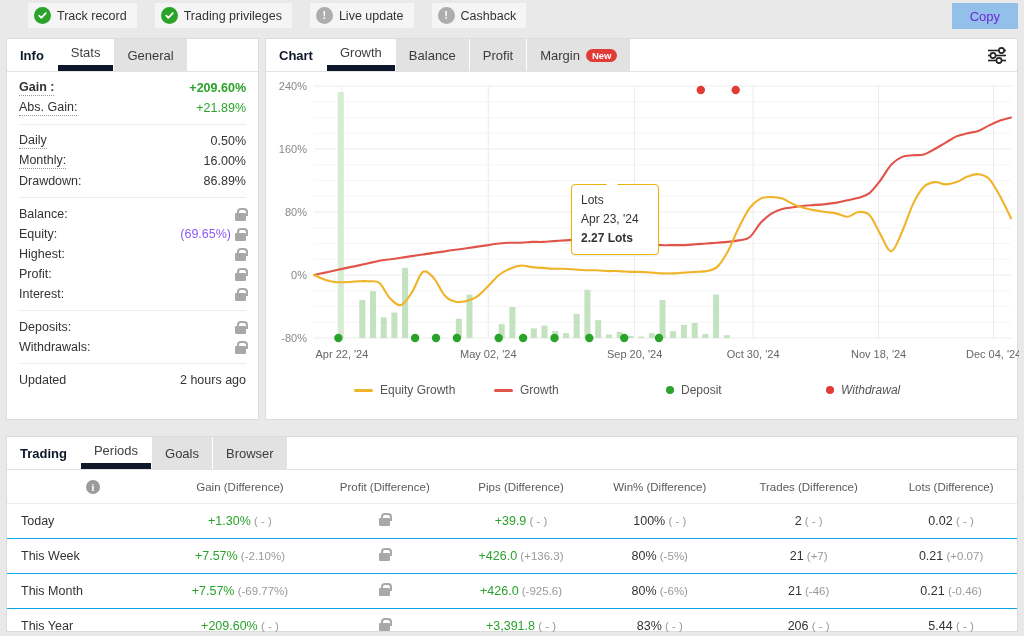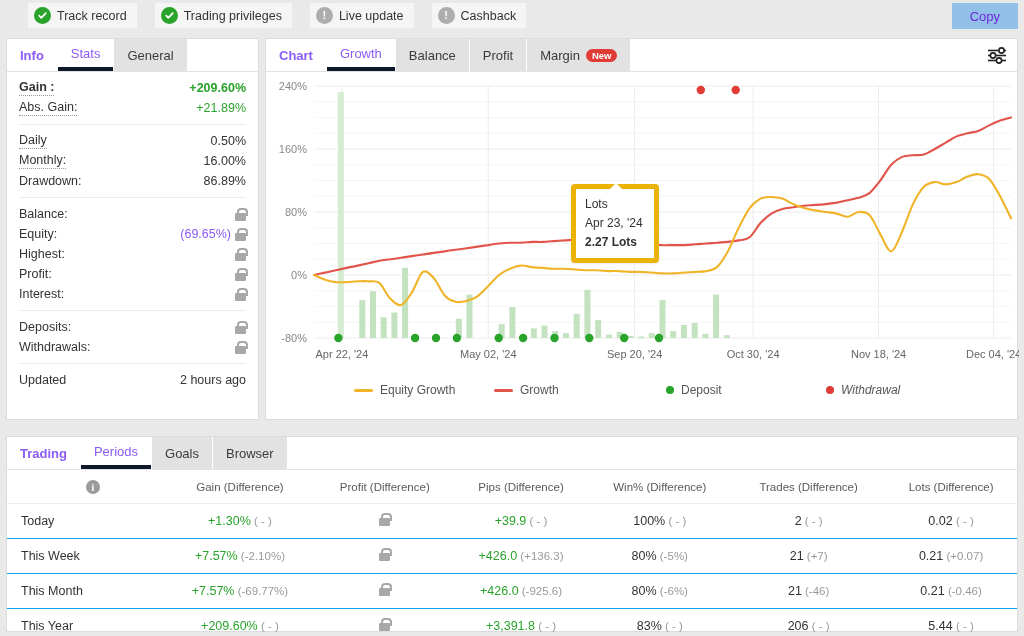--- a/index.html
+++ b/index.html
@@ -40,22 +40,22 @@
     position:absolute; left:6px; top:38px; width:253px; height:382px;
     background:#fff; border:1px solid #dcdcdc;
   }
   .tabrow{ display:flex; height:33px; align-items:stretch; border-bottom:1px solid #e2e2e2;
            background:#fff; }
   .tab{
     display:flex;align-items:center;justify-content:center;
     padding:0 13px; font-size:13px; color:#3b3b3b; cursor:pointer;
     background:#e2e2e2; margin-right:1px;
   }
-  .tab.plain{ background:#fff; font-weight:bold; color:#8b5cf6; }
-  .tab.active{ background:#fff; color:#8b5cf6; border-bottom:4px solid #0f172a; }
+  .tab.plain{ background:#fff; font-weight:bold; color:#0f172a; }
+  .tab.active{ background:#fff; color:#404040; border-bottom:6px solid #0f172a; }
   .tabfill{ flex:1; background:#fff; }
 
   .statbody{ padding:0 12px; }
   .srow{ display:flex; justify-content:space-between; align-items:center;
          height:20px; font-size:12.5px; }
   .srow .lbl{ color:#333; }
   .srow .lbl.dash{ border-bottom:1px dotted #999; padding-bottom:1px; }
   .srow .lbl.b{ font-weight:bold; }
   .srow .val{ color:#333; display:flex;align-items:center; gap:4px;}
   .val.green{ color:#2aa32a; }
@@ -83,21 +83,21 @@
   .plot{ position:absolute; left:0; top:0; width:753px; height:300px; }
   .legend{ position:absolute; left:0; top:298px; width:753px; height:40px;
            display:flex; align-items:center; font-size:12px; color:#555; }
   .lg{ display:flex; align-items:center; gap:7px; }
   .lg .ln{ width:19px; height:3px; border-radius:2px; display:inline-block;}
   .lg .dt{ width:8px; height:8px; border-radius:50%; display:inline-block;}
 
   
   .tooltip{
     position:absolute; left:305px; top:112px; width:88px;
-    background:#fff; border:5px solid #eab308; border-radius:4px;
+    background:#fff; border:1px solid #eab308; border-radius:4px;
     padding:8px 9px 9px 9px; font-size:12px; color:#333; z-index:20;
     box-shadow:0 1px 2px rgba(0,0,0,.08);
   }
   .tooltip .t1{ margin-bottom:5px; }
   .tooltip .t2{ margin-bottom:5px; }
   .tooltip .t3{ font-weight:bold; }
   .tooltip .nub{ position:absolute; top:-6px; left:34px; width:12px;height:6px;
      background:#fff; border-left:1px solid #b9dcb9;border-right:1px solid #b9dcb9;
      clip-path:polygon(0 100%,50% 0,100% 100%); }
 

